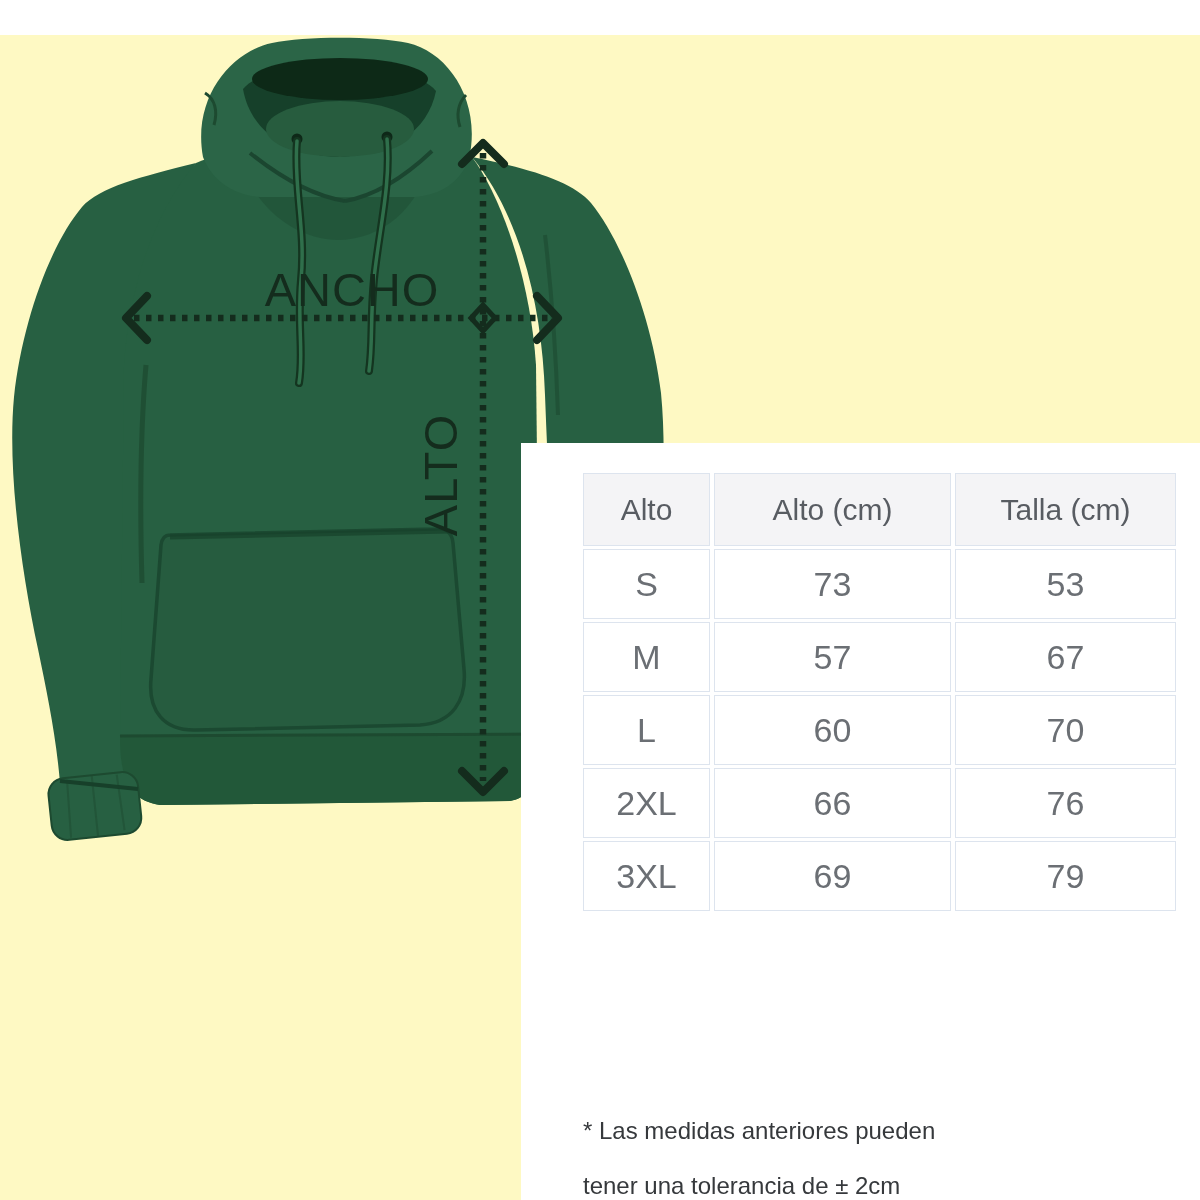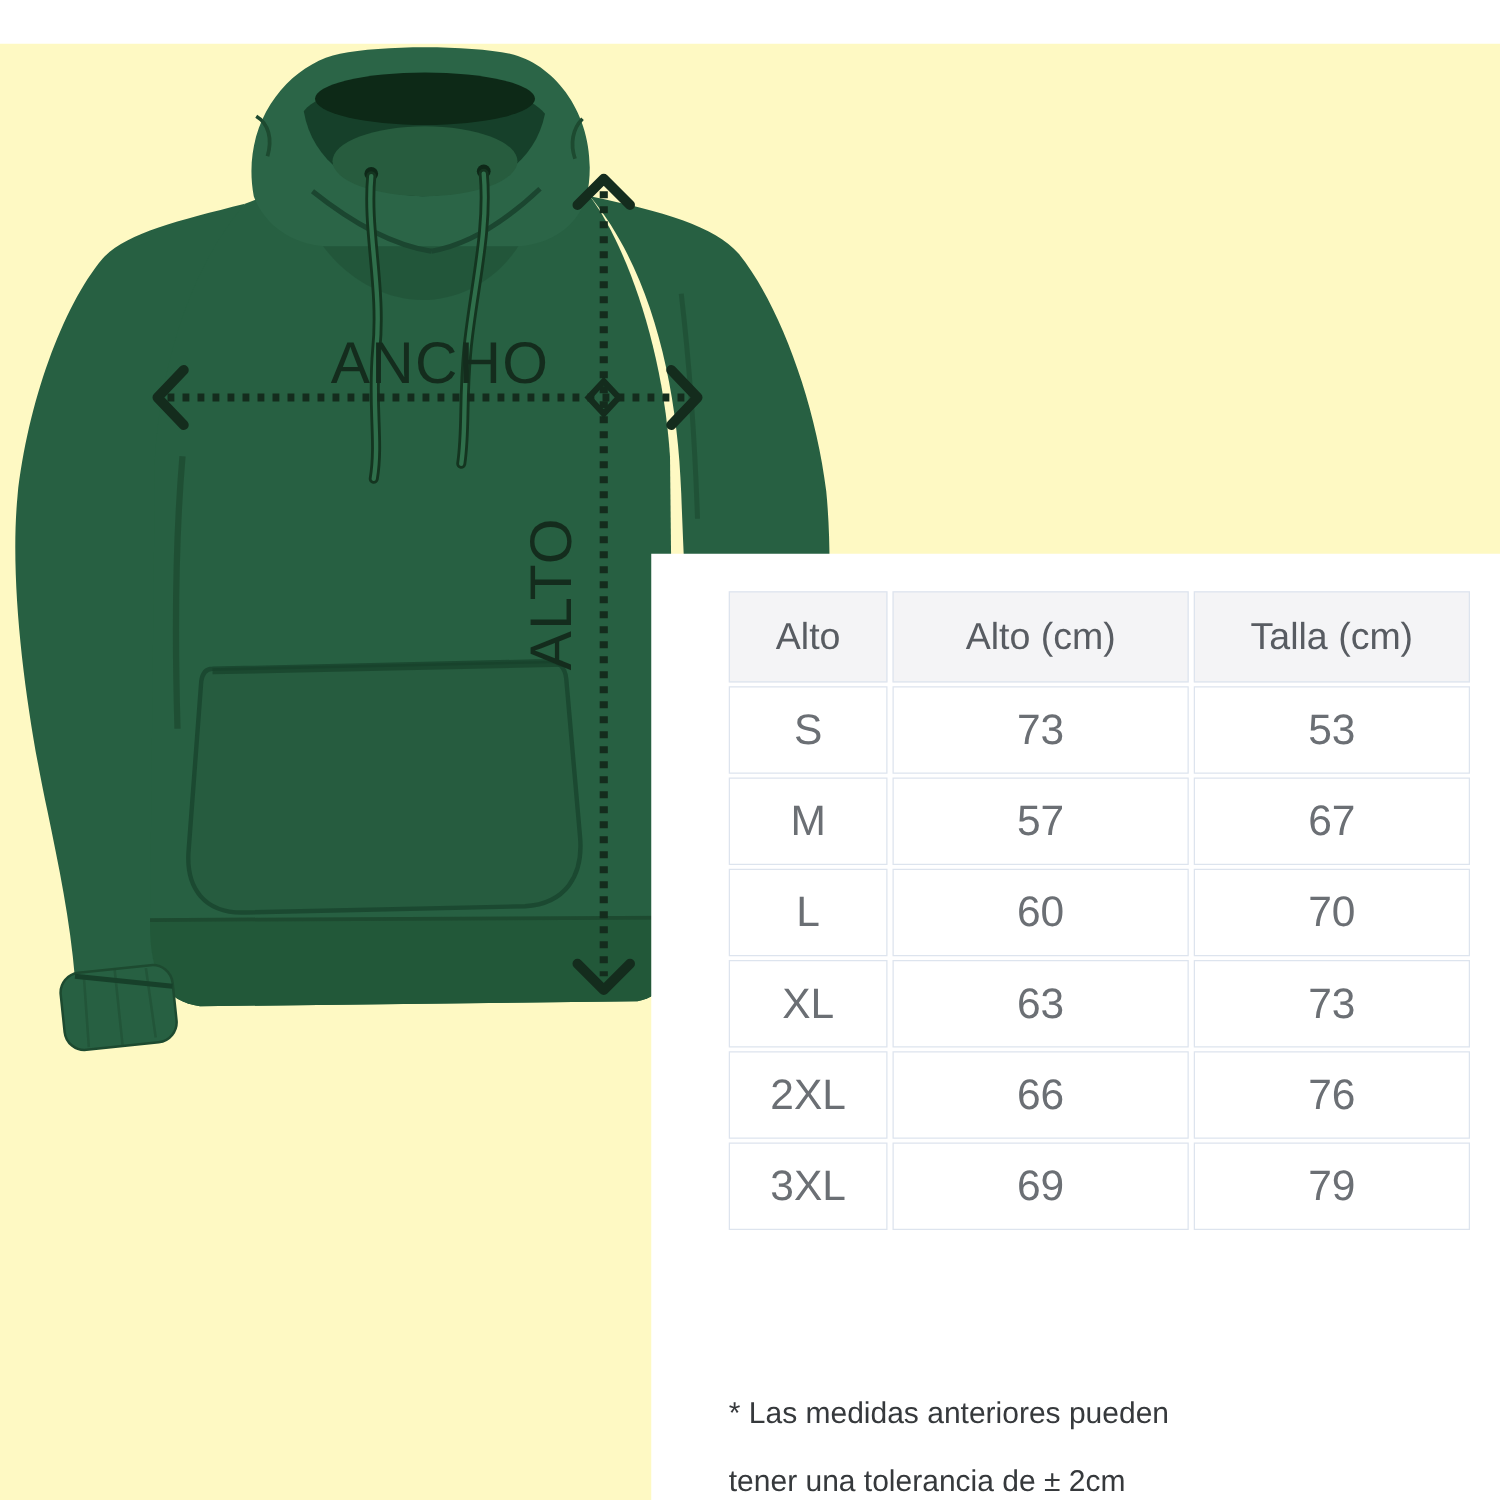--- a/index.html
+++ b/index.html
@@ -172,25 +172,20 @@
         <td>M</td>
         <td>57</td>
         <td>67</td>
       </tr>
       <tr>
         <td>L</td>
         <td>60</td>
         <td>70</td>
       </tr>
       <tr>
-        <td>XL</td>
-        <td>63</td>
-        <td>73</td>
-      </tr>
-      <tr>
         <td>2XL</td>
         <td>66</td>
         <td>76</td>
       </tr>
       <tr>
         <td>3XL</td>
         <td>69</td>
         <td>79</td>
       </tr>
     </tbody>

